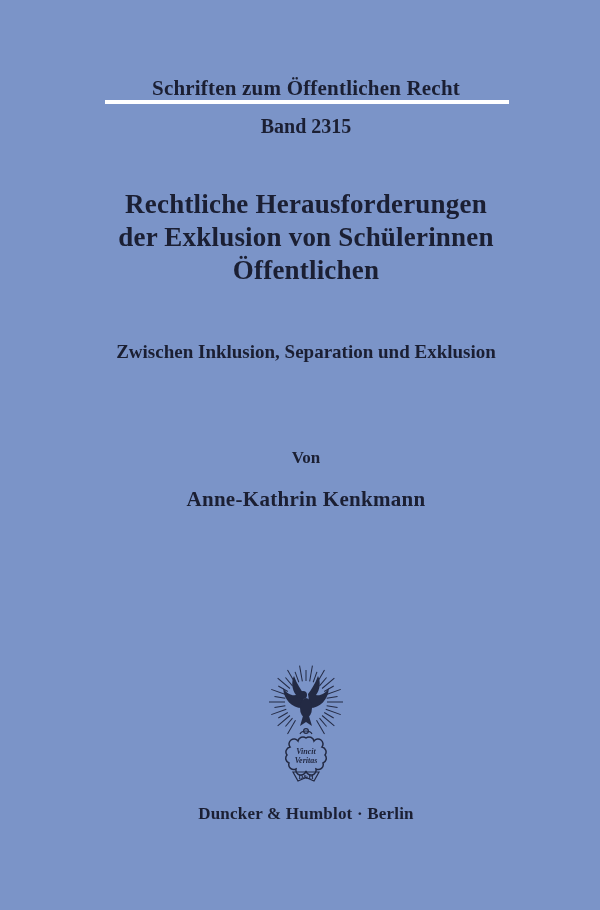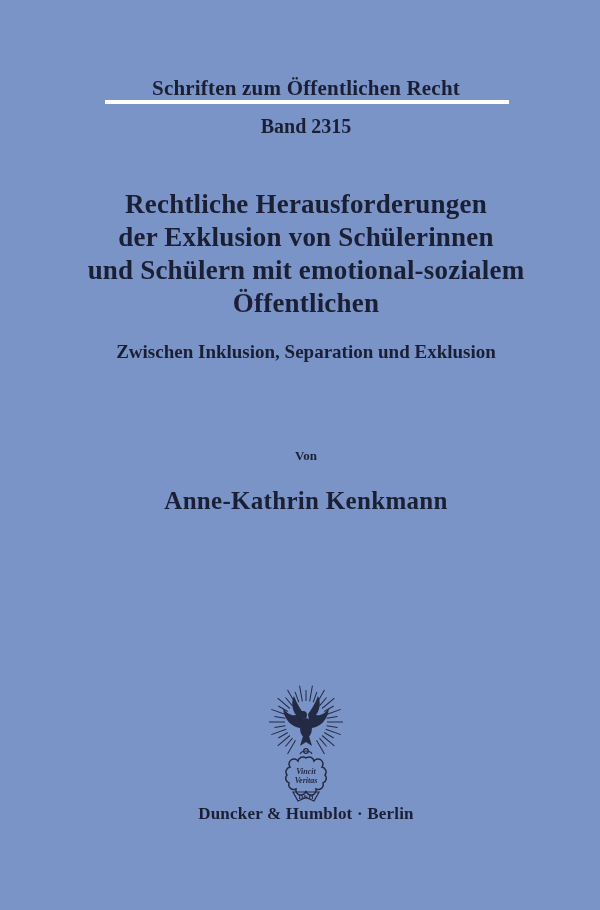--- a/index.html
+++ b/index.html
@@ -19,23 +19,23 @@
     position: absolute;
     left: 12px; right: 0;
     text-align: center;
     font-weight: bold;
   }
   .series   { top: 76px;  font-size: 21px; letter-spacing: 0.2px; }
   .rule     { position: absolute; top: 100px; left: 105px; width: 404px; height: 4px; background: #ffffff; }
   .band     { top: 115px; font-size: 20px; }
   .title    { top: 188px; font-size: 27px; line-height: 33px; letter-spacing: 0.2px; }
   .subtitle { top: 341px; font-size: 19px; text-align: center; }
-  .byline   { top: 448px; font-size: 13px; }
-  .author   { top: 487px; font-size: 25px; letter-spacing: 0.3px; }
-  .logo-box { position: absolute; top: 684px; left: 256px; width: 100px; height: 126px; }
+  .byline   { top: 448px; font-size: 17px; }
+  .author   { top: 487px; font-size: 21px; letter-spacing: 0.3px; }
+  .logo-box { position: absolute; top: 664px; left: 256px; width: 100px; height: 126px; }
   .logo-box svg { display: block; width: 100%; height: 100%; }
   .publisher{ top: 804px; font-size: 17px; letter-spacing: 0.2px; }
   .emblem-stroke { stroke: #232a44; fill: none; }
   .emblem-fill   { fill: #232a44; stroke: none; }
   .motto-text {
     font-family: "Liberation Serif", serif;
     font-style: italic;
     font-weight: bold;
     fill: #232a44;
   }
@@ -52,21 +52,20 @@
 
   <div class="centered series">Schriften zum Öffentlichen Recht</div>
 
   <div class="rule"></div>
 
   <div class="centered band">Band 2315</div>
 
   <div class="centered title">
     <div>Rechtliche Herausforderungen</div>
     <div>der Exklusion von Schülerinnen</div>
-    <div>und Schülern mit emotional-sozialem</div>
     <div>Öffentlichen</div>
   </div>
 
   <div class="centered subtitle">Zwischen Inklusion, Separation und Exklusion</div>
 
   <div class="centered byline">Von</div>
 
   <div class="centered author">Anne-Kathrin Kenkmann</div>
 
   <div class="logo-box">

